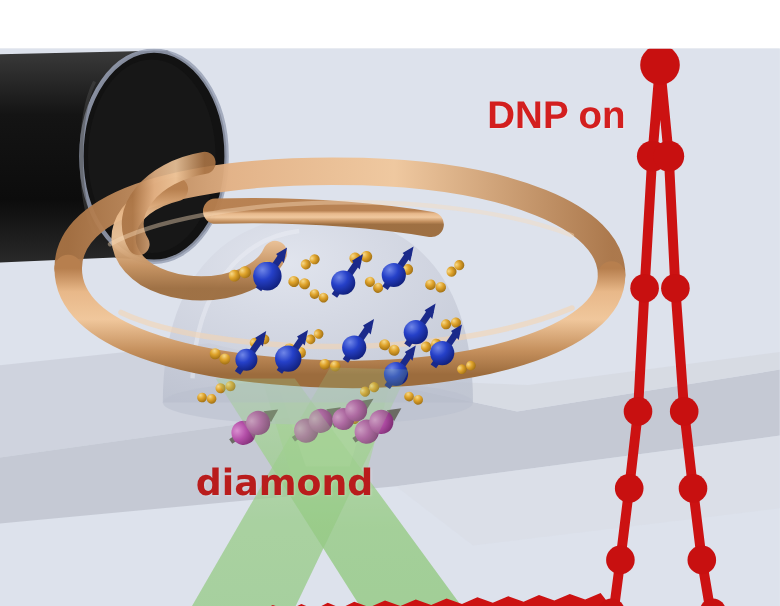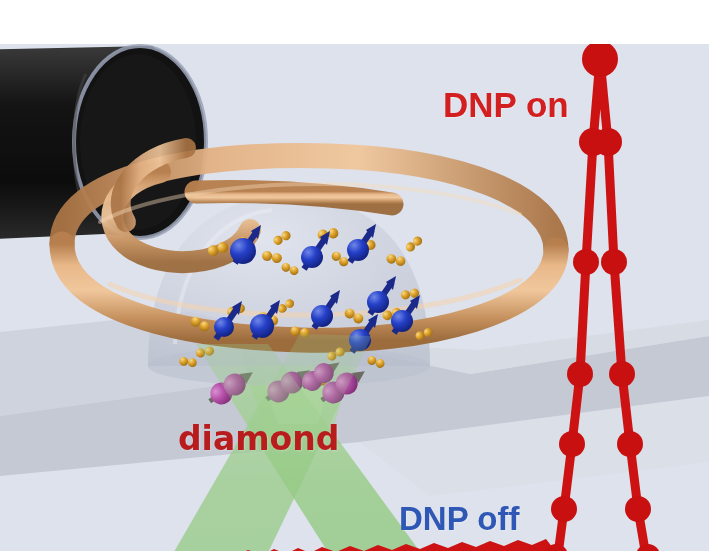--- a/index.html
+++ b/index.html
@@ -374,19 +374,18 @@
           <circle cx="660" cy="524" r="11" fill="#c81010"></circle>
           <circle cx="686" cy="520" r="10" fill="#c81010"></circle>
         </g>
       </g>
 
     </g>
   </svg>
 
   <div class="lbl" id="lbl-dnp-on">DNP on</div>
 
-  <div class="lbl" id="lbl-dnp-off">DNP off</div>
 
   <div class="lbl" id="lbl-diamond">diamond</div>
 
   <div id="watermark">SCIENCEAQ.COM</div>
 
 </div>
 
 </body></html>

